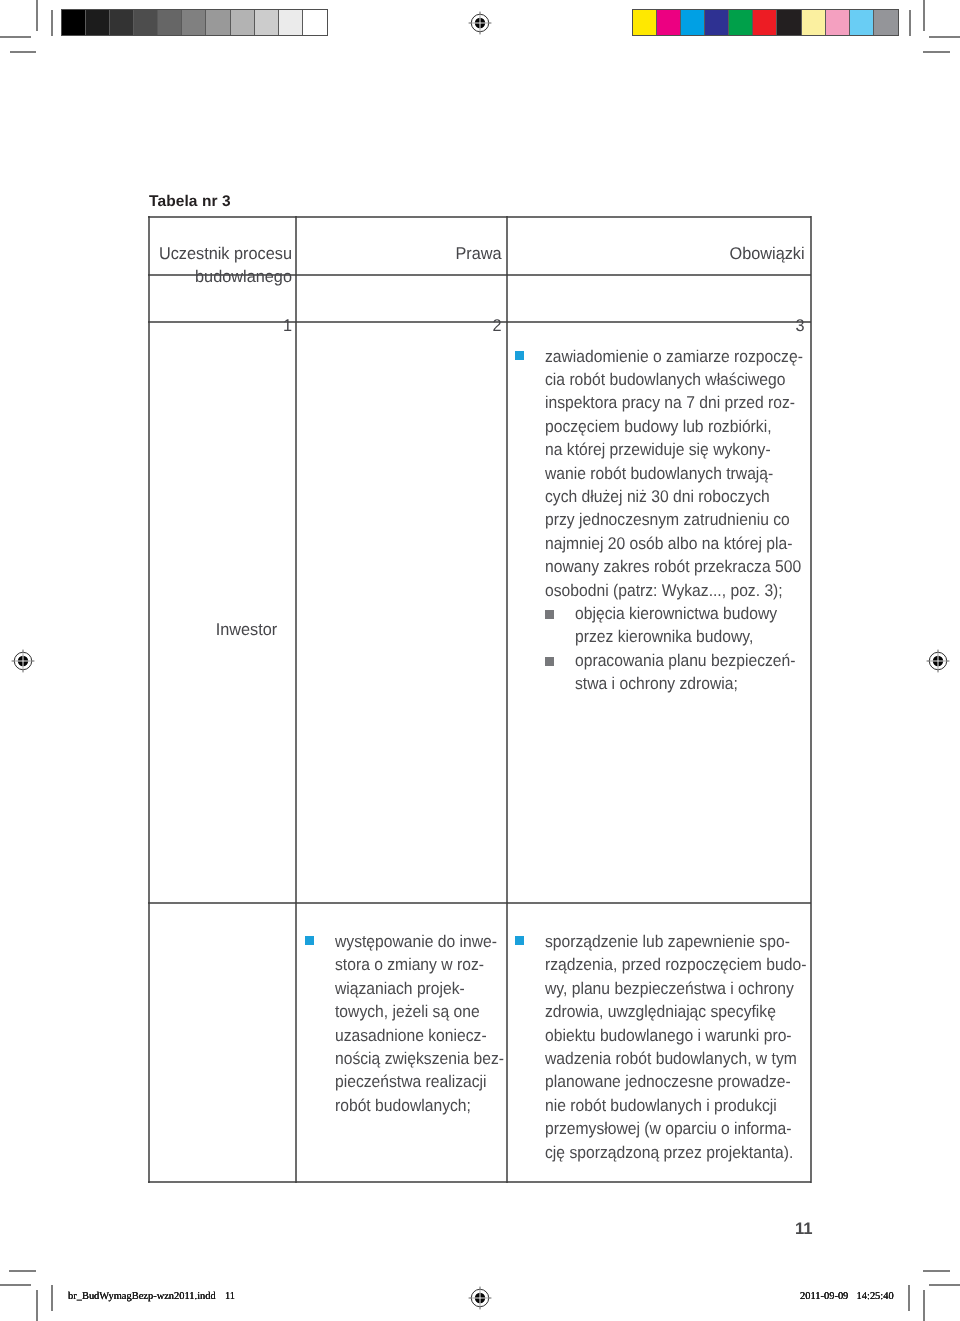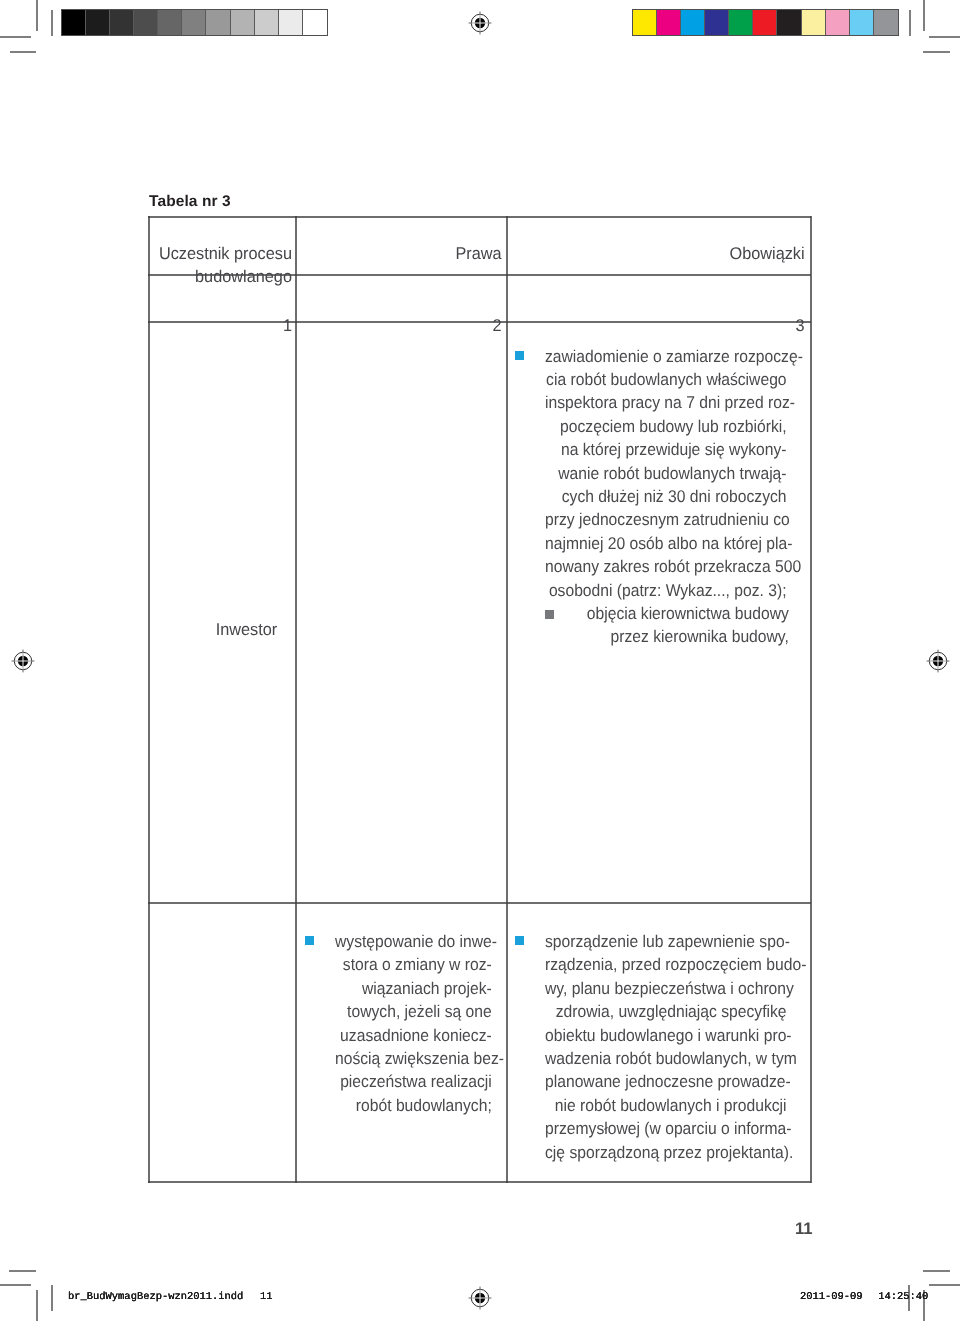--- a/index.html
+++ b/index.html
@@ -23,31 +23,31 @@
   
   .caption{position:absolute;font-weight:bold;font-size:15.5px;color:#231f20;letter-spacing:.1px;}
   .tbl{position:absolute;box-sizing:border-box;border:0;}
   .vline{position:absolute;width:2px;background:linear-gradient(to right,rgba(74,74,74,.45),rgba(58,58,58,1) 45%,rgba(58,58,58,1) 55%,rgba(74,74,74,.45));}
   .hline{position:absolute;height:2px;background:linear-gradient(to bottom,rgba(74,74,74,.45),rgba(58,58,58,1) 45%,rgba(58,58,58,1) 55%,rgba(74,74,74,.45));}
 
   .cell{position:absolute;box-sizing:border-box;color:#3f3f41;font-size:17px;}
   .ctr{text-align:right;margin-top:16px;}
   .hdr{font-size:17px;color:#3f3f41;line-height:23px;}
 
-  .li{position:relative;text-align:right;}
+  .li{position:relative;}
   .li.lv1{padding-left:30px;}
   .li.lv2{padding-left:60px;}
   .bullet{position:absolute;width:9px;height:9px;display:block;}
   .bullet.b1{left:0px;top:6px;background:#1aa0db;}
   .bullet.b2{left:30px;top:8px;background:#77787b;}
   .ln{line-height:23.4px;color:#4a4a4d;white-space:pre;transform:scaleX(.922);transform-origin:0 50%;}
   .cln{line-height:23.4px;color:#46464a;white-space:pre;transform:scaleX(.958);transform-origin:50% 50%;}
 
   .pagenum{position:absolute;font-weight:bold;font-size:16.7px;color:#4a4a4c;}
-  .foot{position:absolute;font-family:Liberation Mono, monospace;font-size:10.45px;color:#1d1d1d;white-space:nowrap;text-shadow:0 0 .45px #1d1d1d,0 0 .45px #1d1d1d;}
+  .foot{position:absolute;font-family:Liberation Serif, serif;font-size:10.45px;color:#1d1d1d;white-space:nowrap;text-shadow:0 0 .45px #1d1d1d,0 0 .45px #1d1d1d;}
 </style>
 </head>
 <body>
 
 <div class="page">
 
   <div class="cm v" style="left:36px;top:0px;height:31px;"></div>
   <div class="cm h" style="left:0px;top:36px;width:31px;"></div>
   <div class="cm v" style="left:51px;top:10px;height:26px;"></div>
   <div class="cm h" style="left:10px;top:51px;width:26px;"></div>
@@ -194,20 +194,27 @@
         <div class="li lv2">
           <span class="bullet b2" style="background: rgb(119, 120, 123);"></span>
         </div>
         <div class="li lv2">
           <span class="bullet b2" style="background: rgb(119, 120, 123);"></span>
           <div class="body">
             <div class="ln">objęcia kierownictwa budowy</div>
             <div class="ln">przez kierownika budowy,</div>
           </div>
         </div>
+        <div class="li lv2">
+          <span class="bullet b2" style="background: rgb(119, 120, 123);"></span>
+          <div class="body">
+            <div class="ln">opracowania planu bezpieczeń-</div>
+            <div class="ln">stwa i ochrony zdrowia;</div>
+          </div>
+        </div>
       </div>
   </div>
 
   <div class="cell" style="left:305px;top:930px;width:200px;">
     <div class="lv1">
         <div class="li lv1">
           <span class="bullet b1" style="background: rgb(26, 160, 219);"></span>
           <div class="body">
             <div class="ln">występowanie do inwe-</div>
             <div class="ln">stora o zmiany w roz-</div>

